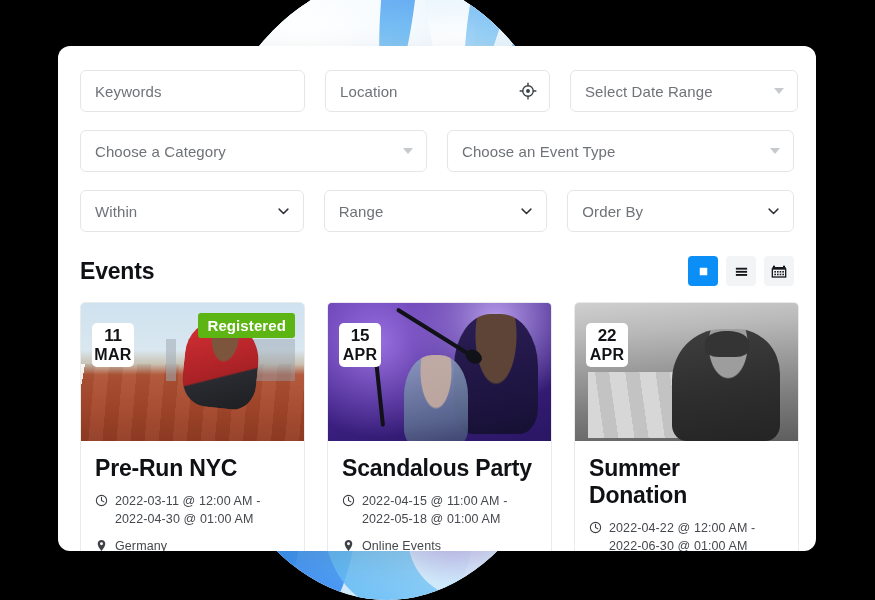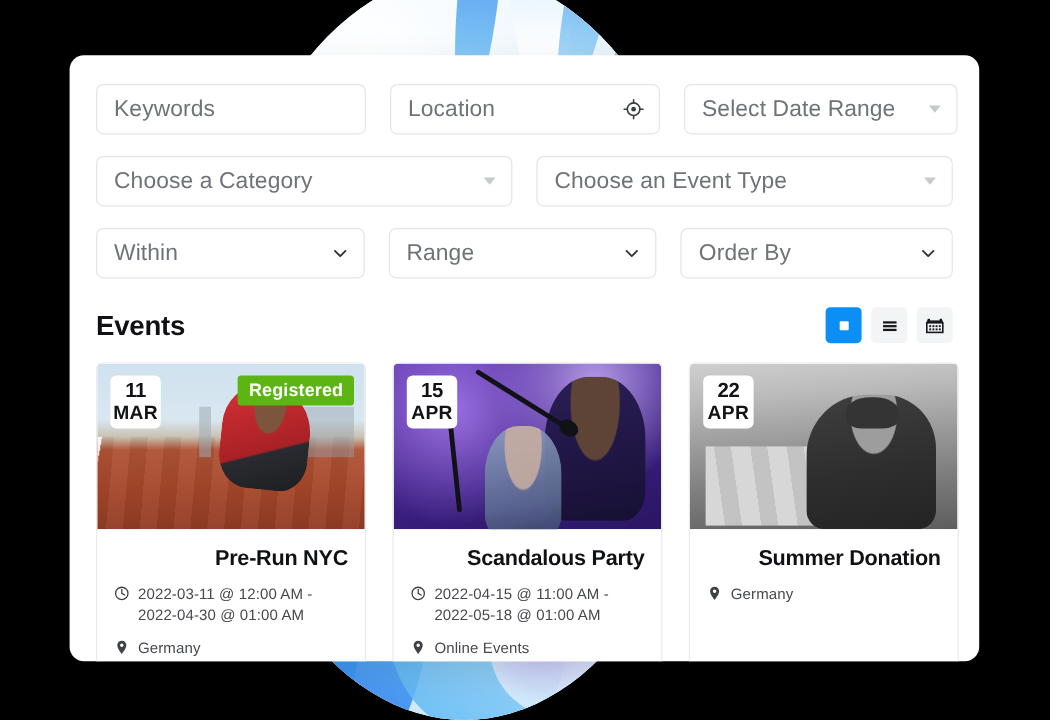--- a/index.html
+++ b/index.html
@@ -125,21 +125,21 @@
 
   .field {
     position: relative;
     height: 42px;
     border: 1px solid #e3e5e8;
     border-radius: 6px;
     background: #ffffff;
     display: flex;
     align-items: center;
     padding: 0 14px;
-    font-size: 19px;
+    font-size: 15px;
     color: #6f7378;
     letter-spacing: .1px;
   }
   .field .ph { line-height: 1; }
 
   .w-keywords  { width: 225px; }
   .w-location  { width: 225px; }
   .w-daterange { width: 228px; }
   .w-category  { width: 348px; }
   .w-eventtype { width: 348px; }
@@ -326,21 +326,21 @@
   }
   .photo-bw .man::after{
     content:""; position:absolute; left:30%; top:2px;
     width:44px; height:26px; border-radius:46% 46% 30% 30%;
     background:#343434;
   }
 
   .date-badge {
     position: absolute;
     left: 11px;
-    top: 10px;
+    top: 20px;
     width: 42px;
     height: 44px;
     background: #ffffff;
     border-radius: 5px;
     display: flex;
     flex-direction: column;
     align-items: center;
     justify-content: center;
     line-height: 1;
   }
@@ -368,26 +368,25 @@
     font-weight: 700;
     padding: 4px 9px;
     border-radius: 3px;
     letter-spacing: .1px;
   }
 
   .card-body {
     padding: 14px 14px 14px 14px;
   }
   .card-title {
-    font-size: 18px;
+    font-size: 23px;
     font-weight: 700;
     color: #101114;
     margin-bottom: 10px;
     letter-spacing: -.2px;
-    text-align: right;
   }
   .meta {
     display: flex;
     gap: 7px;
     font-size: 12.5px;
     color: #45484d;
     margin-bottom: 9px;
     line-height: 1.45;
   }
   .meta .mi {
@@ -618,20 +617,29 @@
             </div>
             <div class="date-badge">
               <span class="d">22</span>
               <span class="m">APR</span>
             </div>
           </div>
           <div class="card-body">
             <div class="card-title">Summer Donation</div>
             <div class="meta">
               <span class="mi">
+                <svg viewBox="0 0 24 24" width="13" height="13" fill="none" stroke="currentColor" stroke-width="2">
+                  <circle cx="12" cy="12" r="9.5"></circle>
+                  <polyline points="12,6 12,12 16.5,14.5" stroke-linecap="round" stroke-linejoin="round"></polyline>
+                </svg>
+              </span>
+              <span class="mtext"><span>2022-04-22 @ 12:00 AM -</span><br><span>2022-06-30 @ 01:00 AM</span></span>
+            </div>
+            <div class="meta">
+              <span class="mi">
                 <svg viewBox="0 0 24 24" width="13" height="13" fill="currentColor">
                   <path d="M12 1.8c-3.9 0-7 3.1-7 7 0 5.2 7 13.4 7 13.4s7-8.2 7-13.4c0-3.9-3.1-7-7-7zm0 9.6a2.7 2.7 0 1 1 0-5.4 2.7 2.7 0 0 1 0 5.4z"></path>
                 </svg>
               </span>
               <span class="mtext">Germany</span>
             </div>
           </div>
         </div>
 
       </div>

